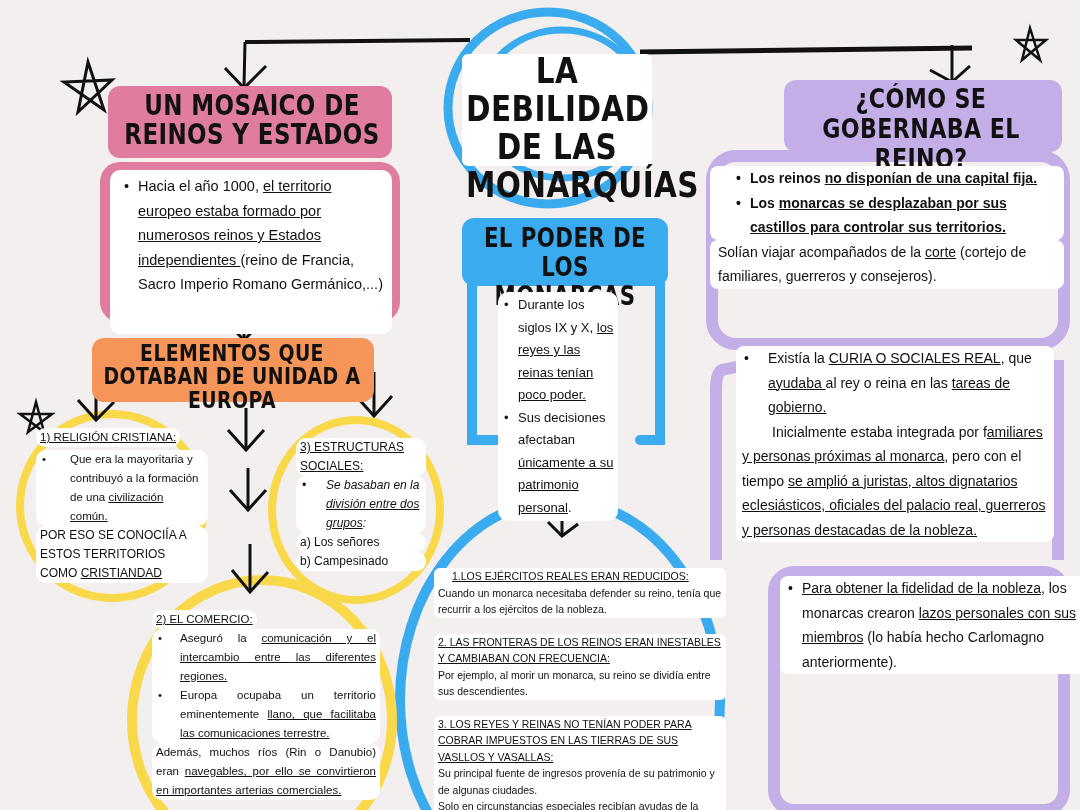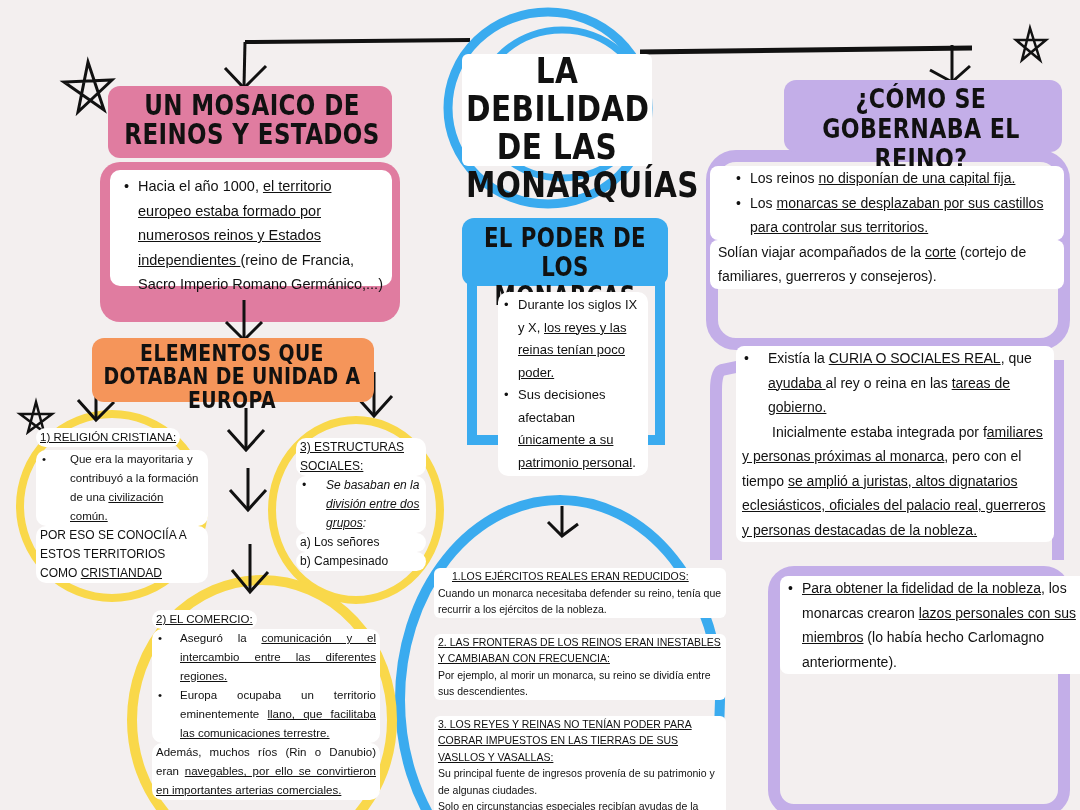--- a/index.html
+++ b/index.html
@@ -65,21 +65,21 @@
 
   <rect x="712" y="156" width="352" height="188" rx="24" stroke="#c3aee8" stroke-width="12" fill="none"></rect>
   <path d="M760 362 L722 370 Q716 372 716 390 L716 560" stroke="#c3aee8" stroke-width="12" fill="none"></path>
   <path d="M1058 360 L1058 560" stroke="#c3aee8" stroke-width="12" fill="none"></path>
   <rect x="774" y="572" width="290" height="238" rx="20" stroke="#c3aee8" stroke-width="12" fill="none"></rect>
 </svg>
 
 <div class="abs" style="left:108px;top:86px;width:284px;height:72px;background:#e07ca0;border-radius:12px;"></div>
 <div class="abs title" style="left:84px;top:92px;width:336px;font-size:28px;">UN MOSAICO DE REINOS Y ESTADOS</div>
 
-<div class="abs white txt" style="left:110px;top:170px;width:282px;height:116px;padding:4px 8px 0 12px;font-size:14.5px;">
+<div class="abs white txt" style="left:110px;top:170px;width:282px;height:164px;padding:4px 8px 0 12px;font-size:14.5px;">
   <ul>
       <li><span>Hacia el año 1000, </span><span class="u">el territorio europeo estaba formado por numerosos reinos y Estados independientes </span><span>(reino de Francia, Sacro Imperio Romano Germánico,...)</span></li>
     </ul>
 </div>
 
 <div class="abs" style="left:92px;top:338px;width:282px;height:64px;background:#f5955a;border-radius:12px;"></div>
 <div class="abs title" style="left:62px;top:342px;width:340px;font-size:23px;">ELEMENTOS QUE DOTABAN DE UNIDAD A EUROPA</div>
 
 <div class="abs md" style="left:36px;top:428px;width:172px;font-size:11.5px;line-height:19px;">
   <div class="white u" style="padding:0 4px;display:inline-block;">1) RELIGIÓN CRISTIANA:</div>
@@ -106,21 +106,21 @@
   </ul>
   <div class="white" style="padding:0 4px;"><span>Además, muchos ríos (Rin o Danubio) eran </span><span class="u">navegables, por ello se convirtieron en importantes arterias comerciales.</span></div>
 </div>
 
 <div class="abs white" style="left:462px;top:54px;width:190px;height:112px;border-radius:6px;"></div>
 <div class="abs title" style="left:446px;top:52px;width:222px;font-size:36px;line-height:38px;">LA DEBILIDAD DE LAS MONARQUÍAS</div>
 
 <div class="abs" style="left:462px;top:218px;width:206px;height:68px;background:#3aabef;border-radius:12px;"></div>
 <div class="abs title" style="left:446px;top:224px;width:238px;font-size:26px;line-height:29px;">EL PODER DE LOS MONARCAS</div>
 
-<div class="abs white txt" style="left:498px;top:292px;width:150px;padding:2px 4px;font-size:13px;line-height:22.5px;">
+<div class="abs white txt" style="left:498px;top:292px;width:120px;padding:2px 4px;font-size:13px;line-height:22.5px;">
   <ul>
     <li><span>Durante los siglos IX y X, </span><span class="u">los reyes y las reinas tenían poco poder.</span></li>
     <li><span>Sus decisiones afectaban </span><span class="u">únicamente a su patrimonio personal</span><span>.</span></li>
   </ul>
 </div>
 
 <div class="abs sm" style="left:434px;top:568px;width:292px;">
   <div class="white" style="padding:0 4px;border-radius:6px;">
     <div class="u" style="padding-left:14px;">1.LOS EJÉRCITOS REALES ERAN REDUCIDOS:</div>
     <div>Cuando un monarca necesitaba defender su reino, tenía que recurrir a los ejércitos de la nobleza.</div>
@@ -133,21 +133,21 @@
     <div class="u">3. LOS REYES Y REINAS NO TENÍAN PODER PARA COBRAR IMPUESTOS EN LAS TIERRAS DE SUS VASLLOS Y VASALLAS:</div>
     <div>Su principal fuente de ingresos provenía de su patrimonio y de algunas ciudades.</div>
     <div>Solo en circunstancias especiales recibían ayudas de la nobleza y de la Iglesia.</div>
   </div>
 </div>
 
 <div class="abs" style="left:784px;top:80px;width:278px;height:72px;background:#c3aee8;border-radius:12px;"></div>
 <div class="abs title" style="left:766px;top:84px;width:310px;font-size:27px;line-height:30px;">¿CÓMO SE GOBERNABA EL REINO?</div>
 
 <div class="abs txt" style="left:710px;top:166px;width:354px;font-size:14px;">
-  <ul class="white" style="padding:0 8px 0 24px;border-radius:8px;">
+  <ul class="white" style="padding:0 8px 0 24px;border-radius:8px;font-weight:bold;">
     <li><span>Los reinos </span><span class="u">no disponían de una capital fija.</span></li>
     <li><span>Los </span><span class="u">monarcas se desplazaban por sus castillos para controlar sus territorios.</span></li>
   </ul>
   <div class="white" style="padding:0 8px;border-radius:8px;"><span>Solían viajar acompañados de la </span><span class="u">corte</span><span> (cortejo de familiares, guerreros y consejeros).</span></div>
 </div>
 
 <div class="abs white txt" style="left:736px;top:346px;width:318px;padding:0 6px;font-size:14px;border-radius:8px;">
   <ul>
       <li style="padding-left:26px;"><span>Existía la </span><span class="u">CURIA O SOCIALES REAL</span><span>, que </span><span class="u">ayudaba </span><span>al rey o reina en las </span><span class="u">tareas de gobierno.</span></li>
     </ul>

